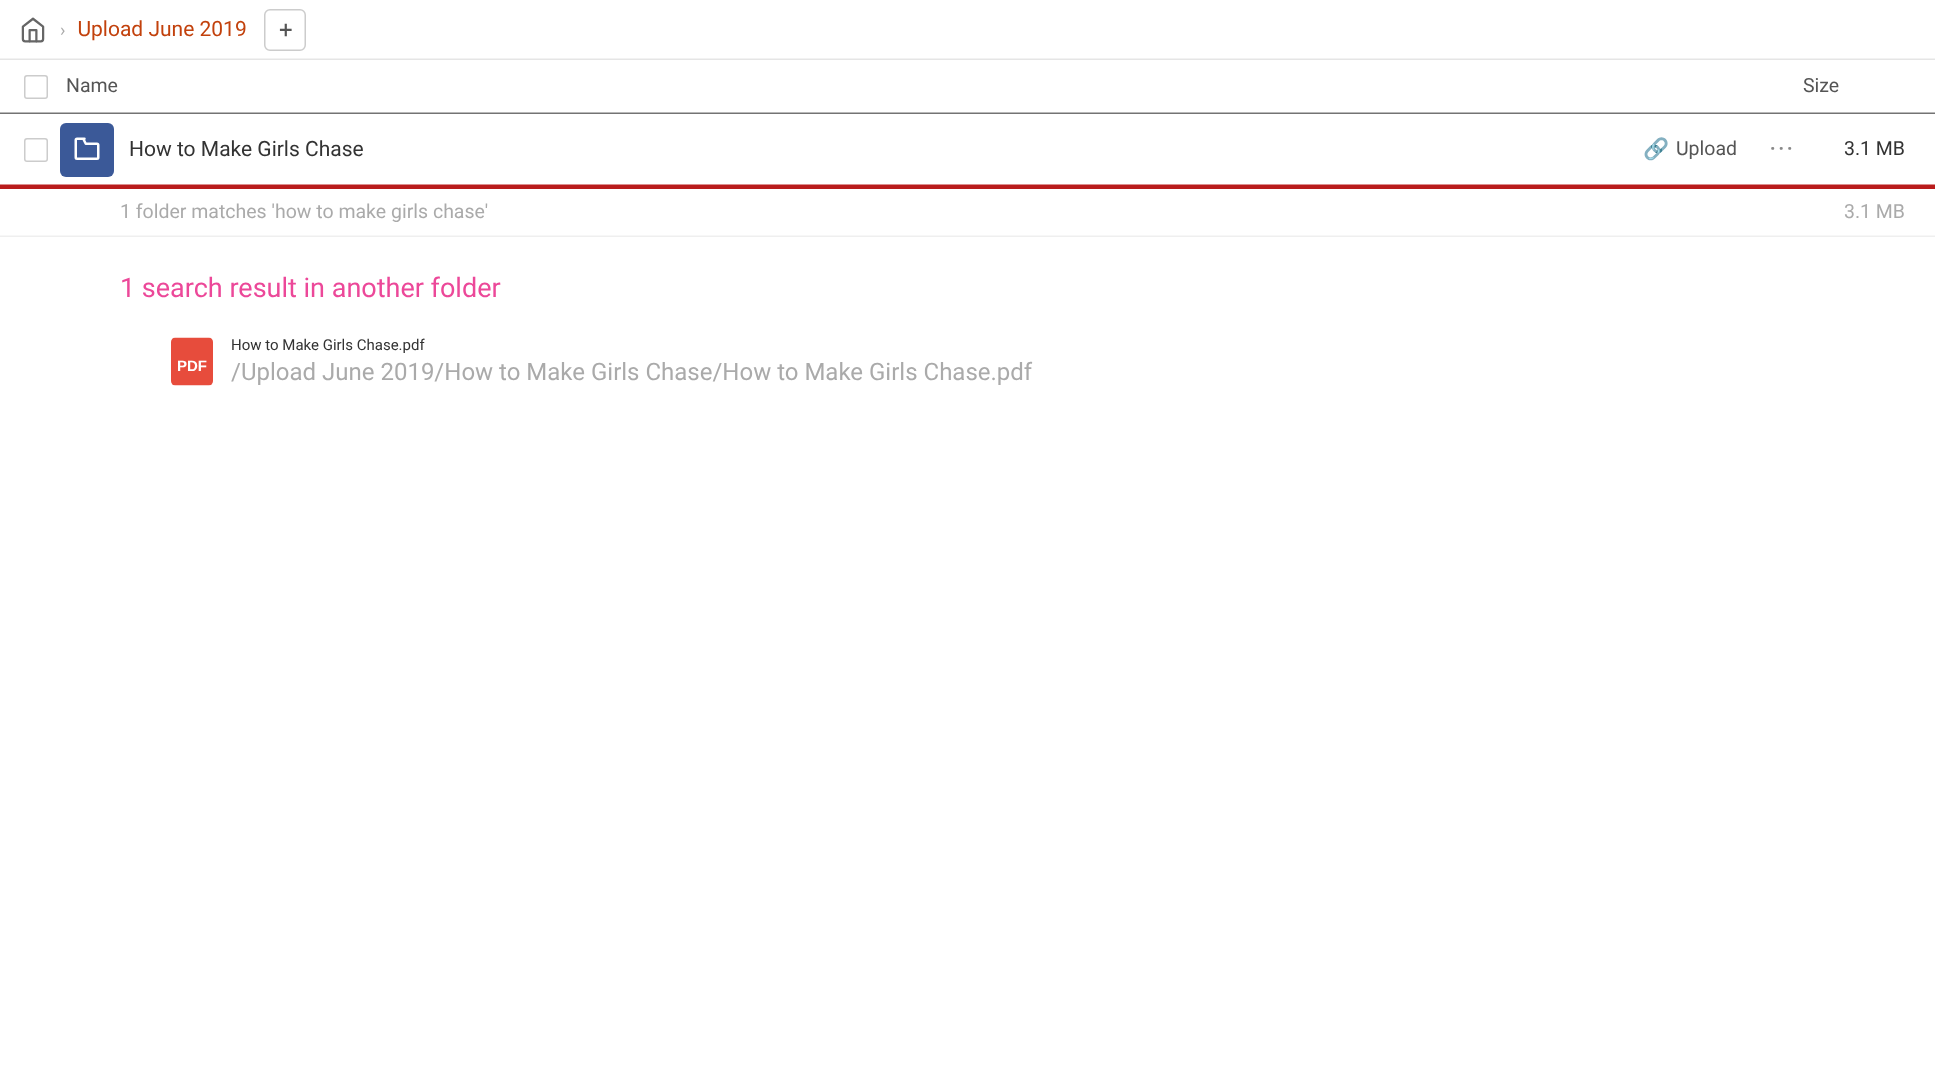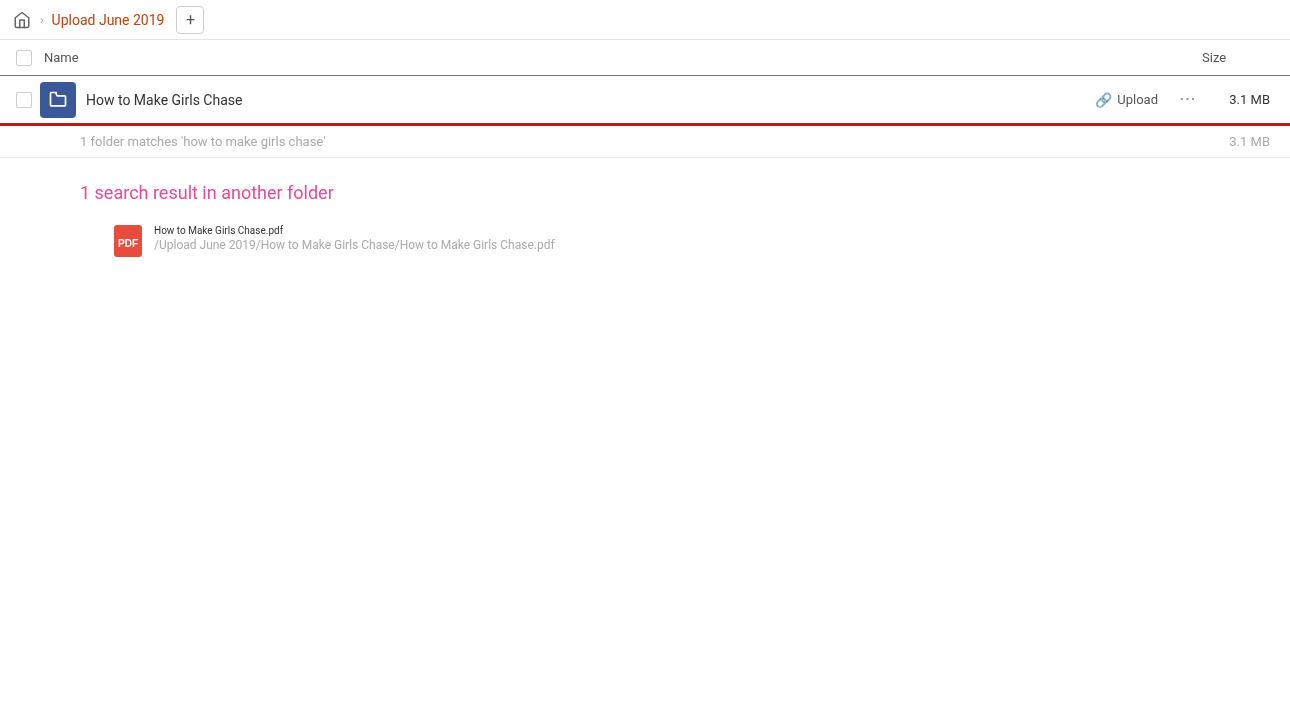--- a/index.html
+++ b/index.html
@@ -209,21 +209,21 @@
       flex-direction: column;
       gap: 2px;
     }
 
     .file-name {
       font-size: 10px;
       color: #333;
     }
 
     .file-path {
-      font-size: 12px;
+      font-size: 16px;
       color: #aaa;
     }
 
     
     .checkbox {
       width: 16px;
       height: 16px;
       border: 1px solid #ccc;
       border-radius: 2px;
       background: #fff;

